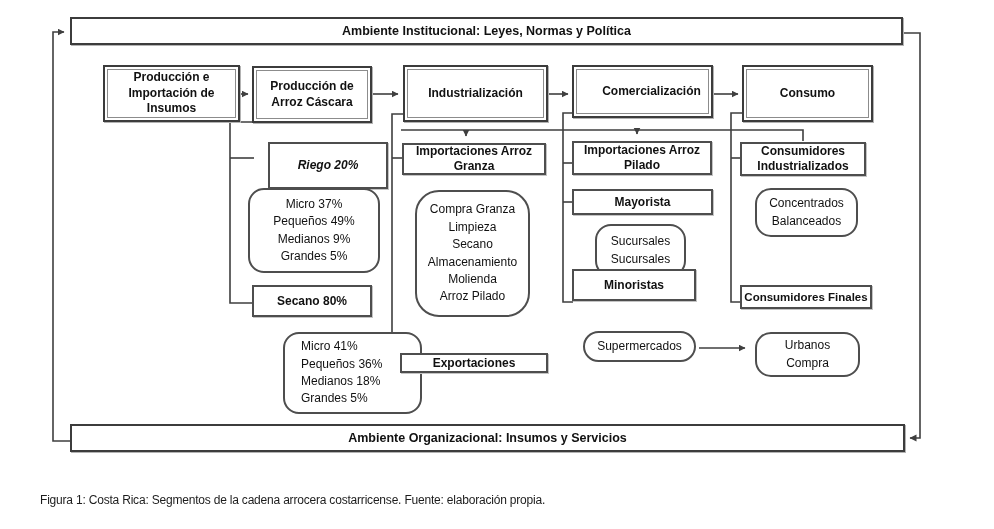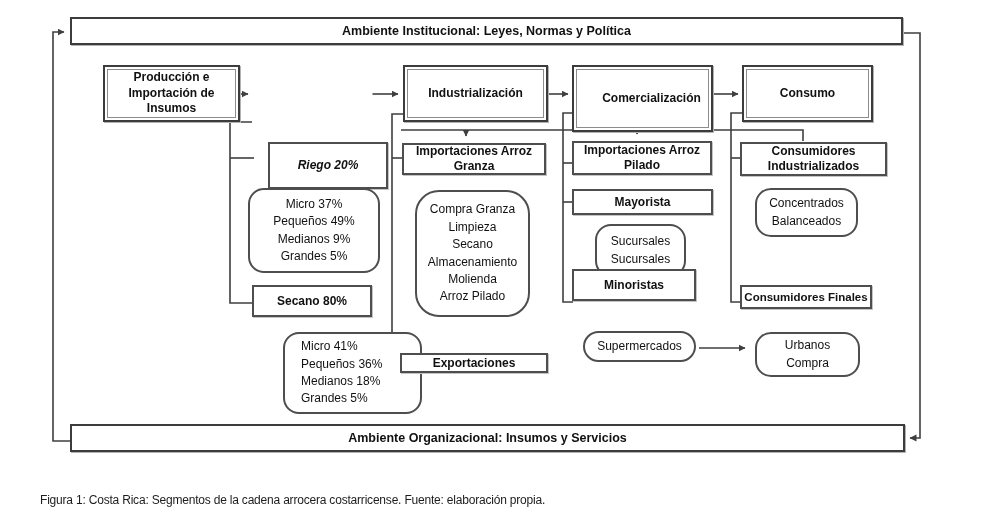--- a/index.html
+++ b/index.html
@@ -85,24 +85,27 @@
   <div class="bx banner" style="left:70px;top:17px;width:833px;height:28px;">
     <span>Ambiente Institucional: Leyes, Normas y Política</span>
   </div>
   <div class="bx banner" style="left:70px;top:424px;width:835px;height:28px;">
     <span>Ambiente Organizacional: Insumos y Servicios</span>
   </div>
 
   <div class="bx main" style="left:103px;top:65px;width:137px;height:57px;">
     <span>Producción e Importación de Insumos</span>
   </div>
+  <div class="bx main" style="left:252px;top:66px;width:120px;height:57px;">
+    <span>Producción de Arroz Cáscara</span>
+  </div>
   <div class="bx main" style="left:403px;top:65px;width:145px;height:57px;">
     <span>Industrialización</span>
   </div>
-  <div class="bx main" style="left:572px;top:65px;width:141px;height:67px;padding-left:24px;">
+  <div class="bx main" style="left:572px;top:65px;width:141px;height:53px;padding-left:24px;">
     <span>Comercialización</span>
   </div>
   <div class="bx main" style="left:742px;top:65px;width:131px;height:57px;">
     <span>Consumo</span>
   </div>
 
   <div class="bx sub" style="left:268px;top:142px;width:120px;height:47px;font-style:italic;">
     <span class="nowrap">Riego 20%</span>
   </div>
   <div class="bx rnd" style="left:248px;top:188px;width:132px;height:85px;">
@@ -146,21 +149,21 @@
     <span class="ln">Sucursales</span>
     <span class="ln">Sucursales</span>
   </div>
   <div class="bx sub" style="left:572px;top:269px;width:124px;height:32px;">
     <span class="nowrap">Minoristas</span>
   </div>
   <div class="bx rnd" style="left:583px;top:331px;width:113px;height:31px;">
     <span class="nowrap">Supermercados</span>
   </div>
 
-  <div class="bx sub" style="left:740px;top:142px;width:147px;height:34px;">
+  <div class="bx sub" style="left:740px;top:142px;width:126px;height:34px;">
     <span>Consumidores Industrializados</span>
   </div>
   <div class="bx rnd" style="left:755px;top:188px;width:103px;height:49px;">
     <span class="ln">Concentrados</span>
     <span class="ln">Balanceados</span>
   </div>
   <div class="bx sub" style="left:740px;top:285px;width:132px;height:24px;">
     <span class="nowrap" style="font-size:11.5px;">Consumidores Finales</span>
   </div>
   <div class="bx rnd" style="left:755px;top:332px;width:105px;height:45px;">

